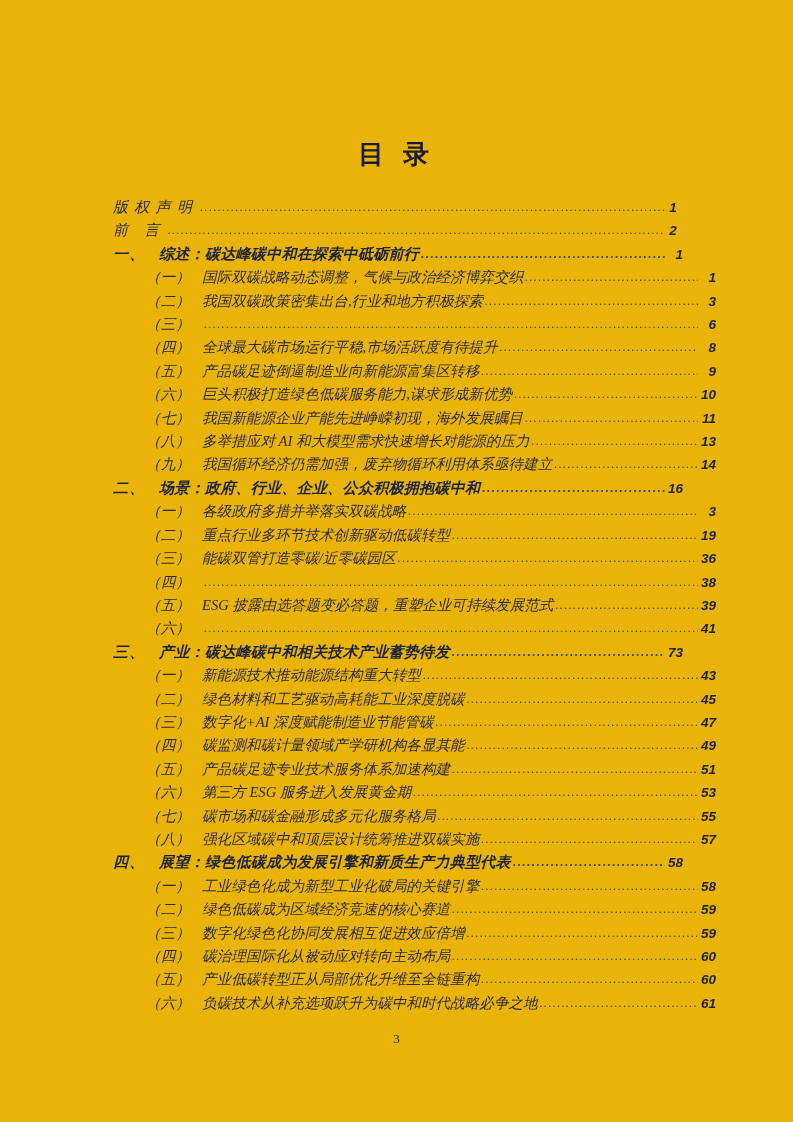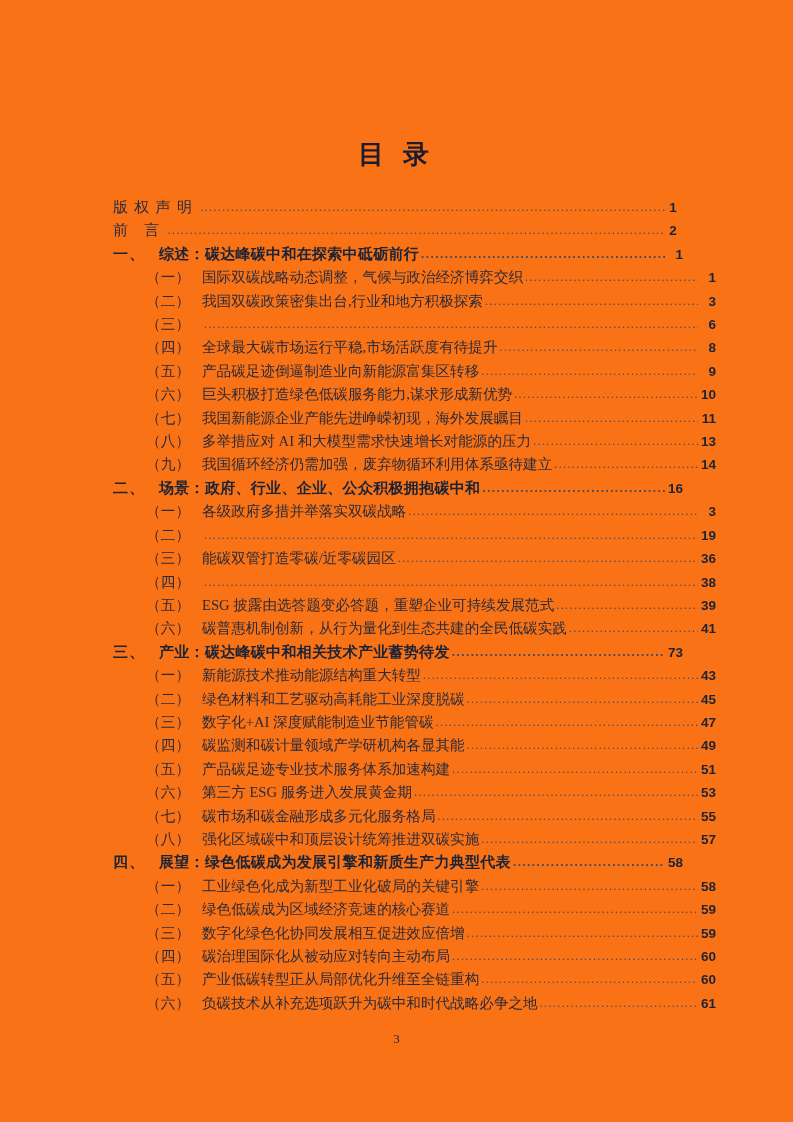--- a/index.html
+++ b/index.html
@@ -8,41 +8,42 @@
     background: #ffffff;
   }
   body {
     font-family: "Liberation Serif", "DejaVu Serif", serif;
     color: #231f20;
   }
   .page {
     position: relative;
     width: 793px;
     height: 1122px;
-    background: #f97316;
+    background: #eab308;
     overflow: hidden;
     box-sizing: border-box;
   }
   .toc-title {
     position: absolute;
     top: 137px;
     left: 0;
     width: 793px;
     text-align: center;
     font-family: "Liberation Sans", "DejaVu Sans", sans-serif;
     font-weight: bold;
     font-size: 26px;
     letter-spacing: 0.22em;
     color: #1b1b2f;
   }
   .toc-body {
     position: absolute;
     top: 196px;
     left: 113px;
     width: 570px;
+    font-style: italic;
   }
   .toc-row {
     display: flex;
     align-items: baseline;
     width: 100%;
     font-size: 14.3px;
     line-height: 22.4px;
     color: #2a2a3a;
     white-space: nowrap;
   }
@@ -198,20 +199,21 @@
         <span class="pageno">16</span>
       </div>
       <div class="toc-row lv2">
         <span class="num">（一）</span>
         <span class="label">各级政府多措并举落实双碳战略</span>
         <span class="leader">...............................................................................................................................................................</span>
         <span class="pageno">3</span>
       </div>
       <div class="toc-row lv2">
         <span class="num">（二）</span>
+        <span class="label">重点行业多环节技术创新驱动低碳转型</span>
         <span class="leader">...............................................................................................................................................................</span>
         <span class="pageno">19</span>
       </div>
       <div class="toc-row lv2">
         <span class="num">（三）</span>
         <span class="label">能碳双管打造零碳/近零碳园区</span>
         <span class="leader">...............................................................................................................................................................</span>
         <span class="pageno">36</span>
       </div>
       <div class="toc-row lv2">
@@ -220,21 +222,20 @@
         <span class="pageno">38</span>
       </div>
       <div class="toc-row lv2">
         <span class="num">（五）</span>
         <span class="label">ESG 披露由选答题变必答题，重塑企业可持续发展范式</span>
         <span class="leader">...............................................................................................................................................................</span>
         <span class="pageno">39</span>
       </div>
       <div class="toc-row lv2">
         <span class="num">（六）</span>
-        <span class="label">碳普惠机制创新，从行为量化到生态共建的全民低碳实践</span>
         <span class="leader">...............................................................................................................................................................</span>
         <span class="pageno">41</span>
       </div>
       <div class="toc-row lv1">
         <span class="num">三、</span>
         <span class="label">产业：碳达峰碳中和相关技术产业蓄势待发</span>
         <span class="leader">...............................................................................................................................................................</span>
         <span class="pageno">73</span>
       </div>
       <div class="toc-row lv2">

